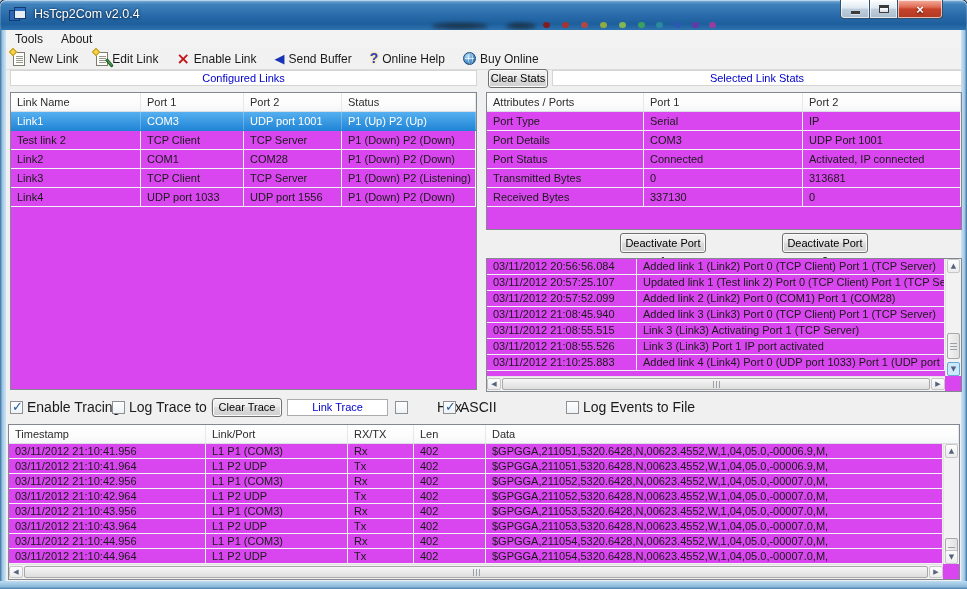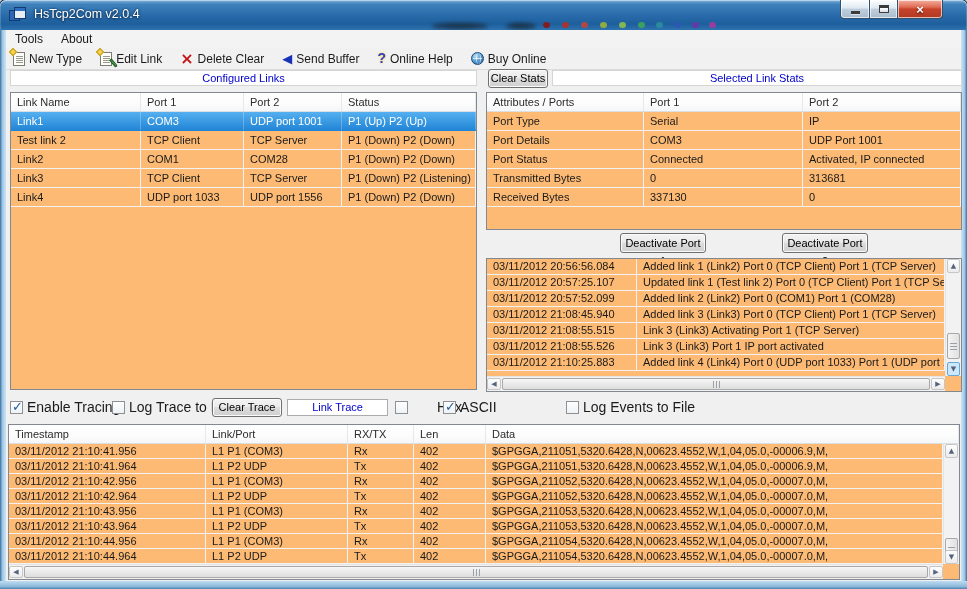--- a/index.html
+++ b/index.html
@@ -71,21 +71,21 @@
   .icon-globe::before{ content:""; position:absolute; left:1px; right:1px; top:5px; height:1px; background:rgba(255,255,255,.7); }
   .icon-globe::after{ content:""; position:absolute; left:4px; top:0; bottom:0; width:3px; border-left:1px solid rgba(255,255,255,.6); border-right:1px solid rgba(255,255,255,.6); border-radius:50%; }
   
   .ptitle{ position:absolute; background:#fff; border:1px solid #d5d5d5; text-align:center; color:var(--ptitle,#0000cc); font-size:11px; height:16px; line-height:14px; }
   .btn{
     position:absolute; border:1px solid #707070; border-radius:3px; text-align:center; font-size:11px; color:#000;
     background:linear-gradient(180deg,#f3f3f3 0%,#ebebeb 45%,#dddddd 50%,#cfcfcf 100%);
     box-shadow:inset 0 0 0 1px #fbfbfb;
   }
   
-  .table{ position:absolute; background:#fdba74; border:1px solid #828790; overflow:hidden; }
+  .table{ position:absolute; background:#d946ef; border:1px solid #828790; overflow:hidden; }
   .thead{ display:flex; height:19px; line-height:18px; background:linear-gradient(180deg,#ffffff,#fcfcfc 60%,#f5f6f8); border-bottom:1px solid #dcdfe2; color:#2b2b2b; }
   .th{ padding-left:6px; border-right:1px solid #e5e8ec; white-space:nowrap; overflow:hidden; }
   .trow{ display:flex; border-bottom:1px solid #f2f2f2; }
   .cell{ padding-left:6px; border-right:1px solid #f2f2f2; white-space:nowrap; overflow:hidden; }
   .trow.selected{ background:linear-gradient(180deg,#55b0f0,#2285d6); color:#fff; border-bottom-color:#2285d6; }
   .trow.selected .cell{ border-right-color:rgba(255,255,255,.25); }
   .t-links .trow{ height:19px; line-height:18px; }
   .t-links .c0{ width:130px; } .t-links .c1{ width:103px; } .t-links .c2{ width:98px; } .t-links .c3{ flex:1; }
   .t-stats .trow{ height:19px; line-height:18px; }
   .t-stats .c0{ width:157px; } .t-stats .c1{ width:159px; } .t-stats .c2{ flex:1; }
@@ -150,32 +150,32 @@
     <div class="menubar">
       <span class="menu-item">Tools</span>
       <span class="menu-item">About</span>
     </div>
 
     <div class="toolbar">
       <div class="tbtn">
         <span class="icon-doc">
             <span class="spark"></span>
           </span>
-        <span>New Type</span>
+        <span>New Link</span>
       </div>
       <div class="tbtn">
         <span class="icon-doc">
             <span class="spark"></span>
             <span class="pencil"></span>
           </span>
         <span>Edit Link</span>
       </div>
       <div class="tbtn">
         <span class="icon-x">×</span>
-        <span>Delete Clear</span>
+        <span>Enable Link</span>
       </div>
       <div class="tbtn">
         <span class="icon-arrow">◀</span>
         <span>Send Buffer</span>
       </div>
       <div class="tbtn">
         <span class="icon-q">?</span>
         <span>Online Help</span>
       </div>
       <div class="tbtn">

